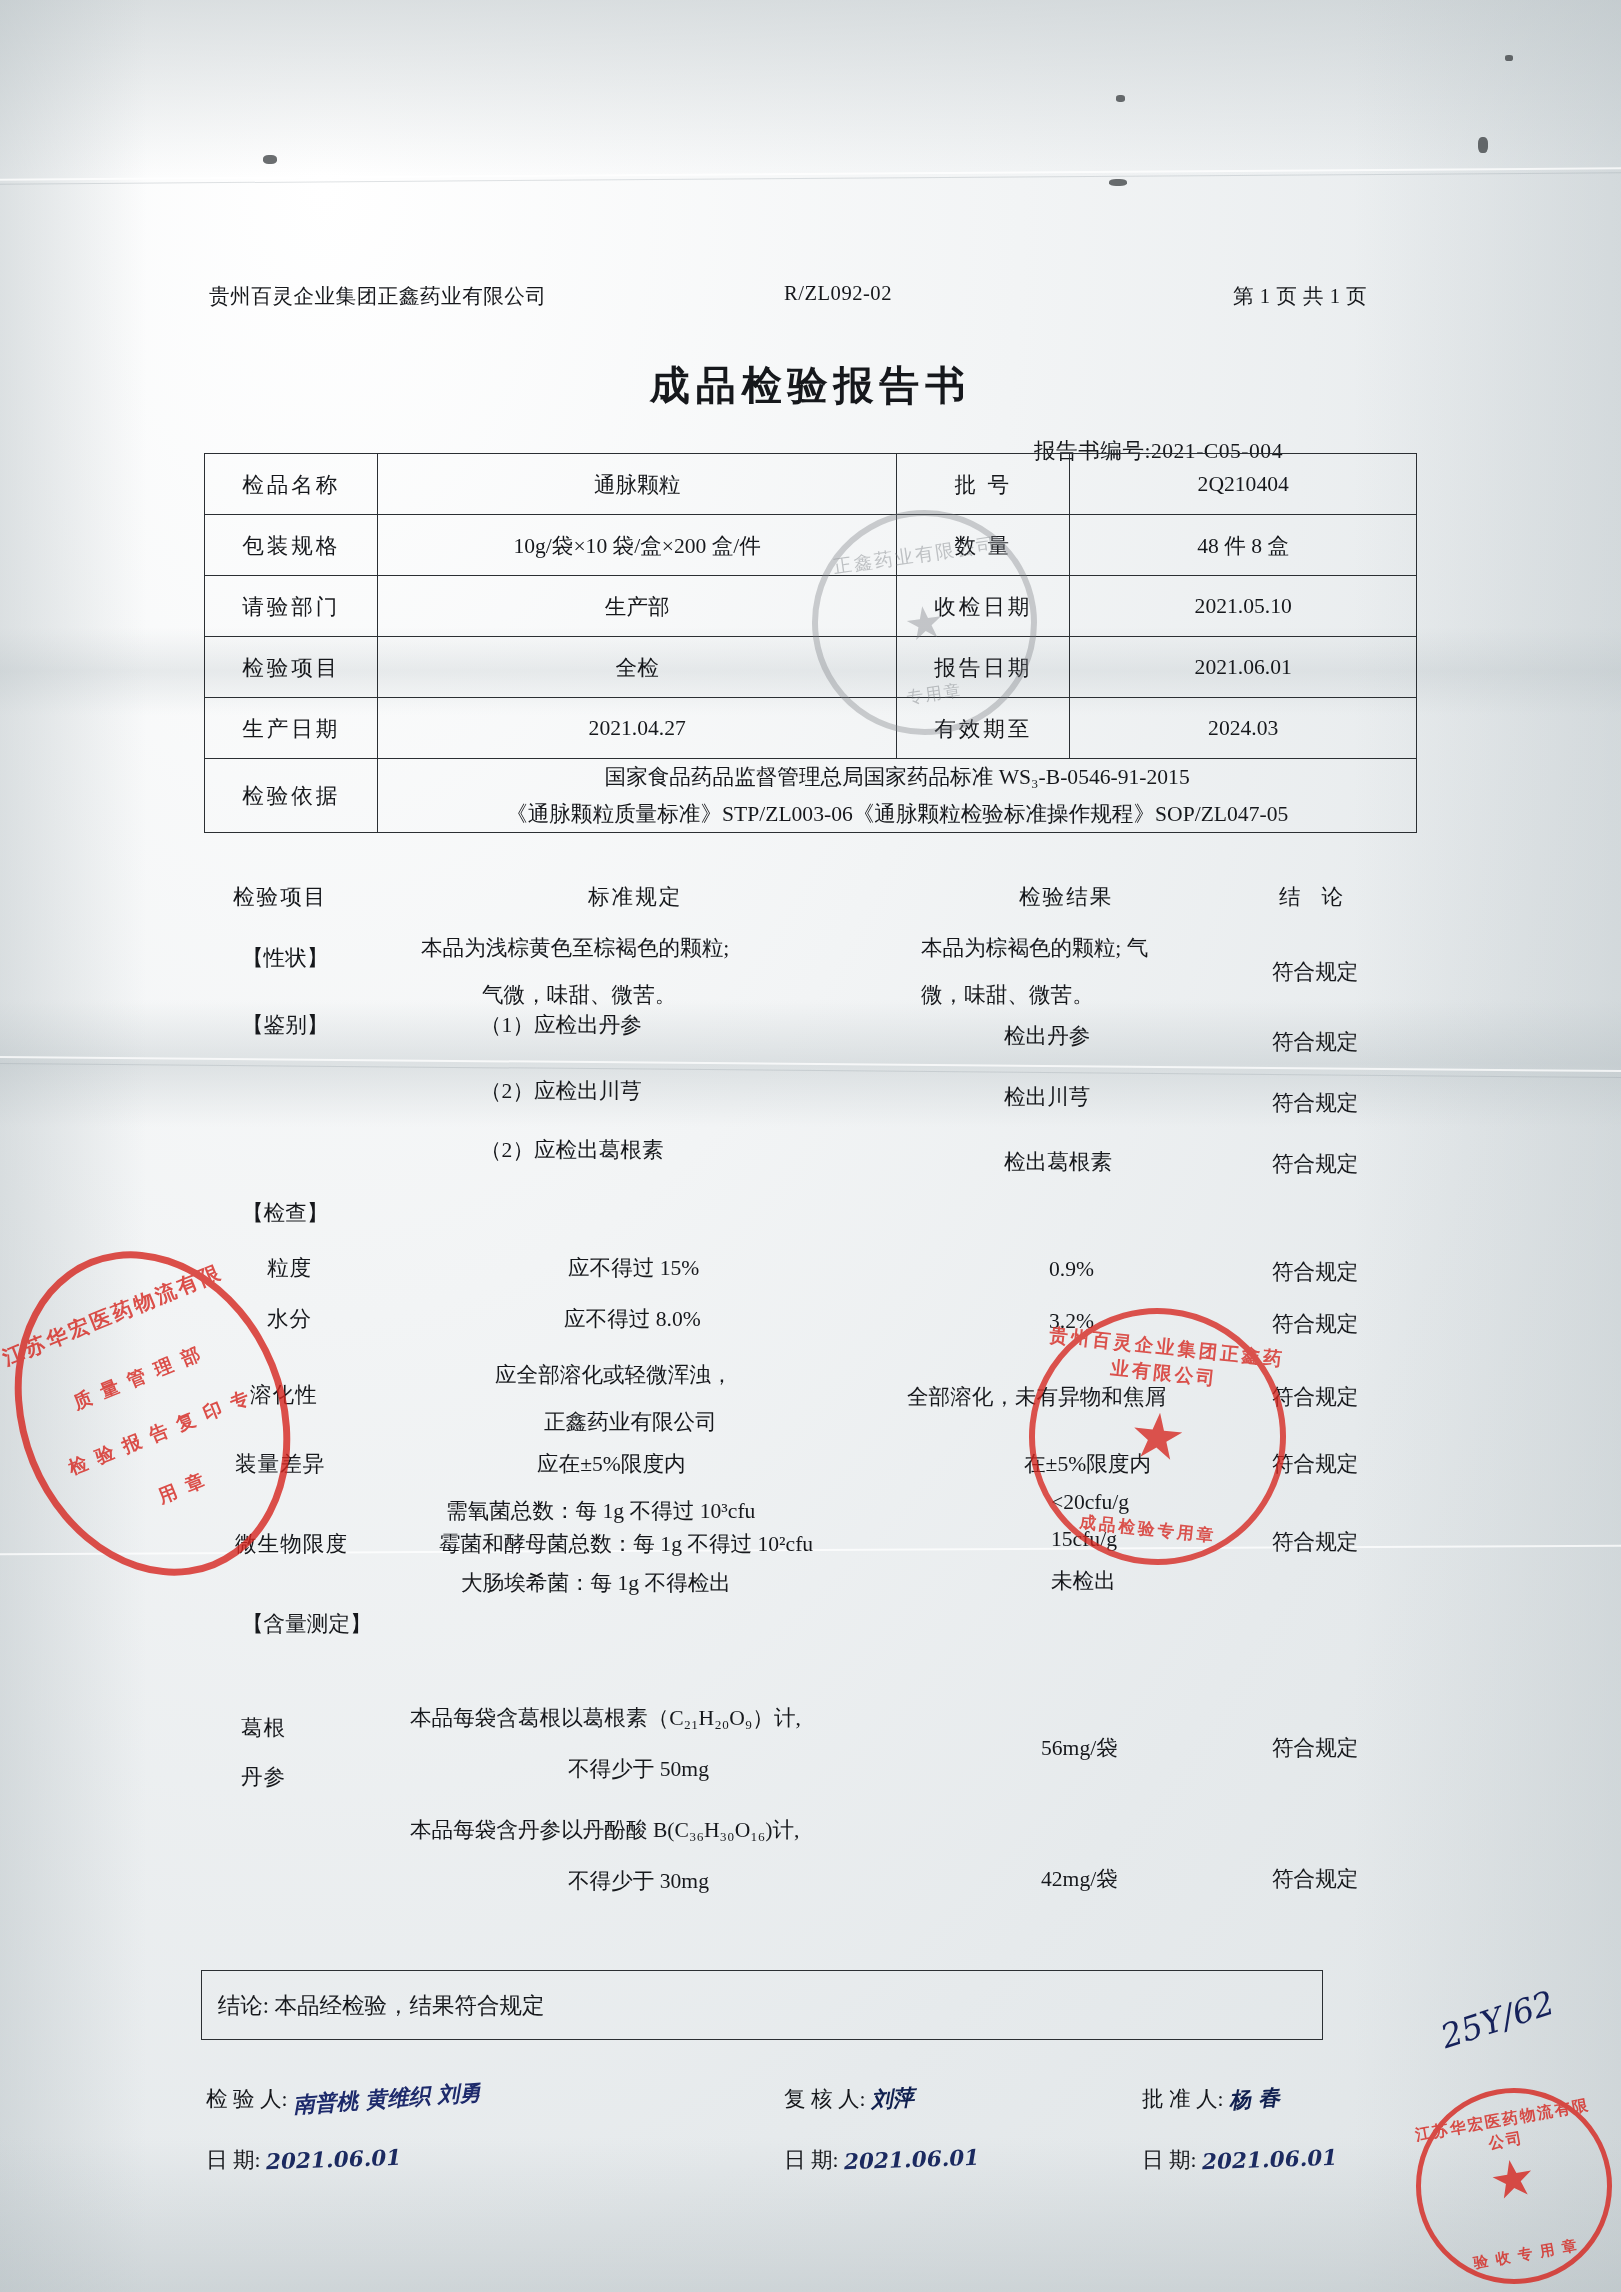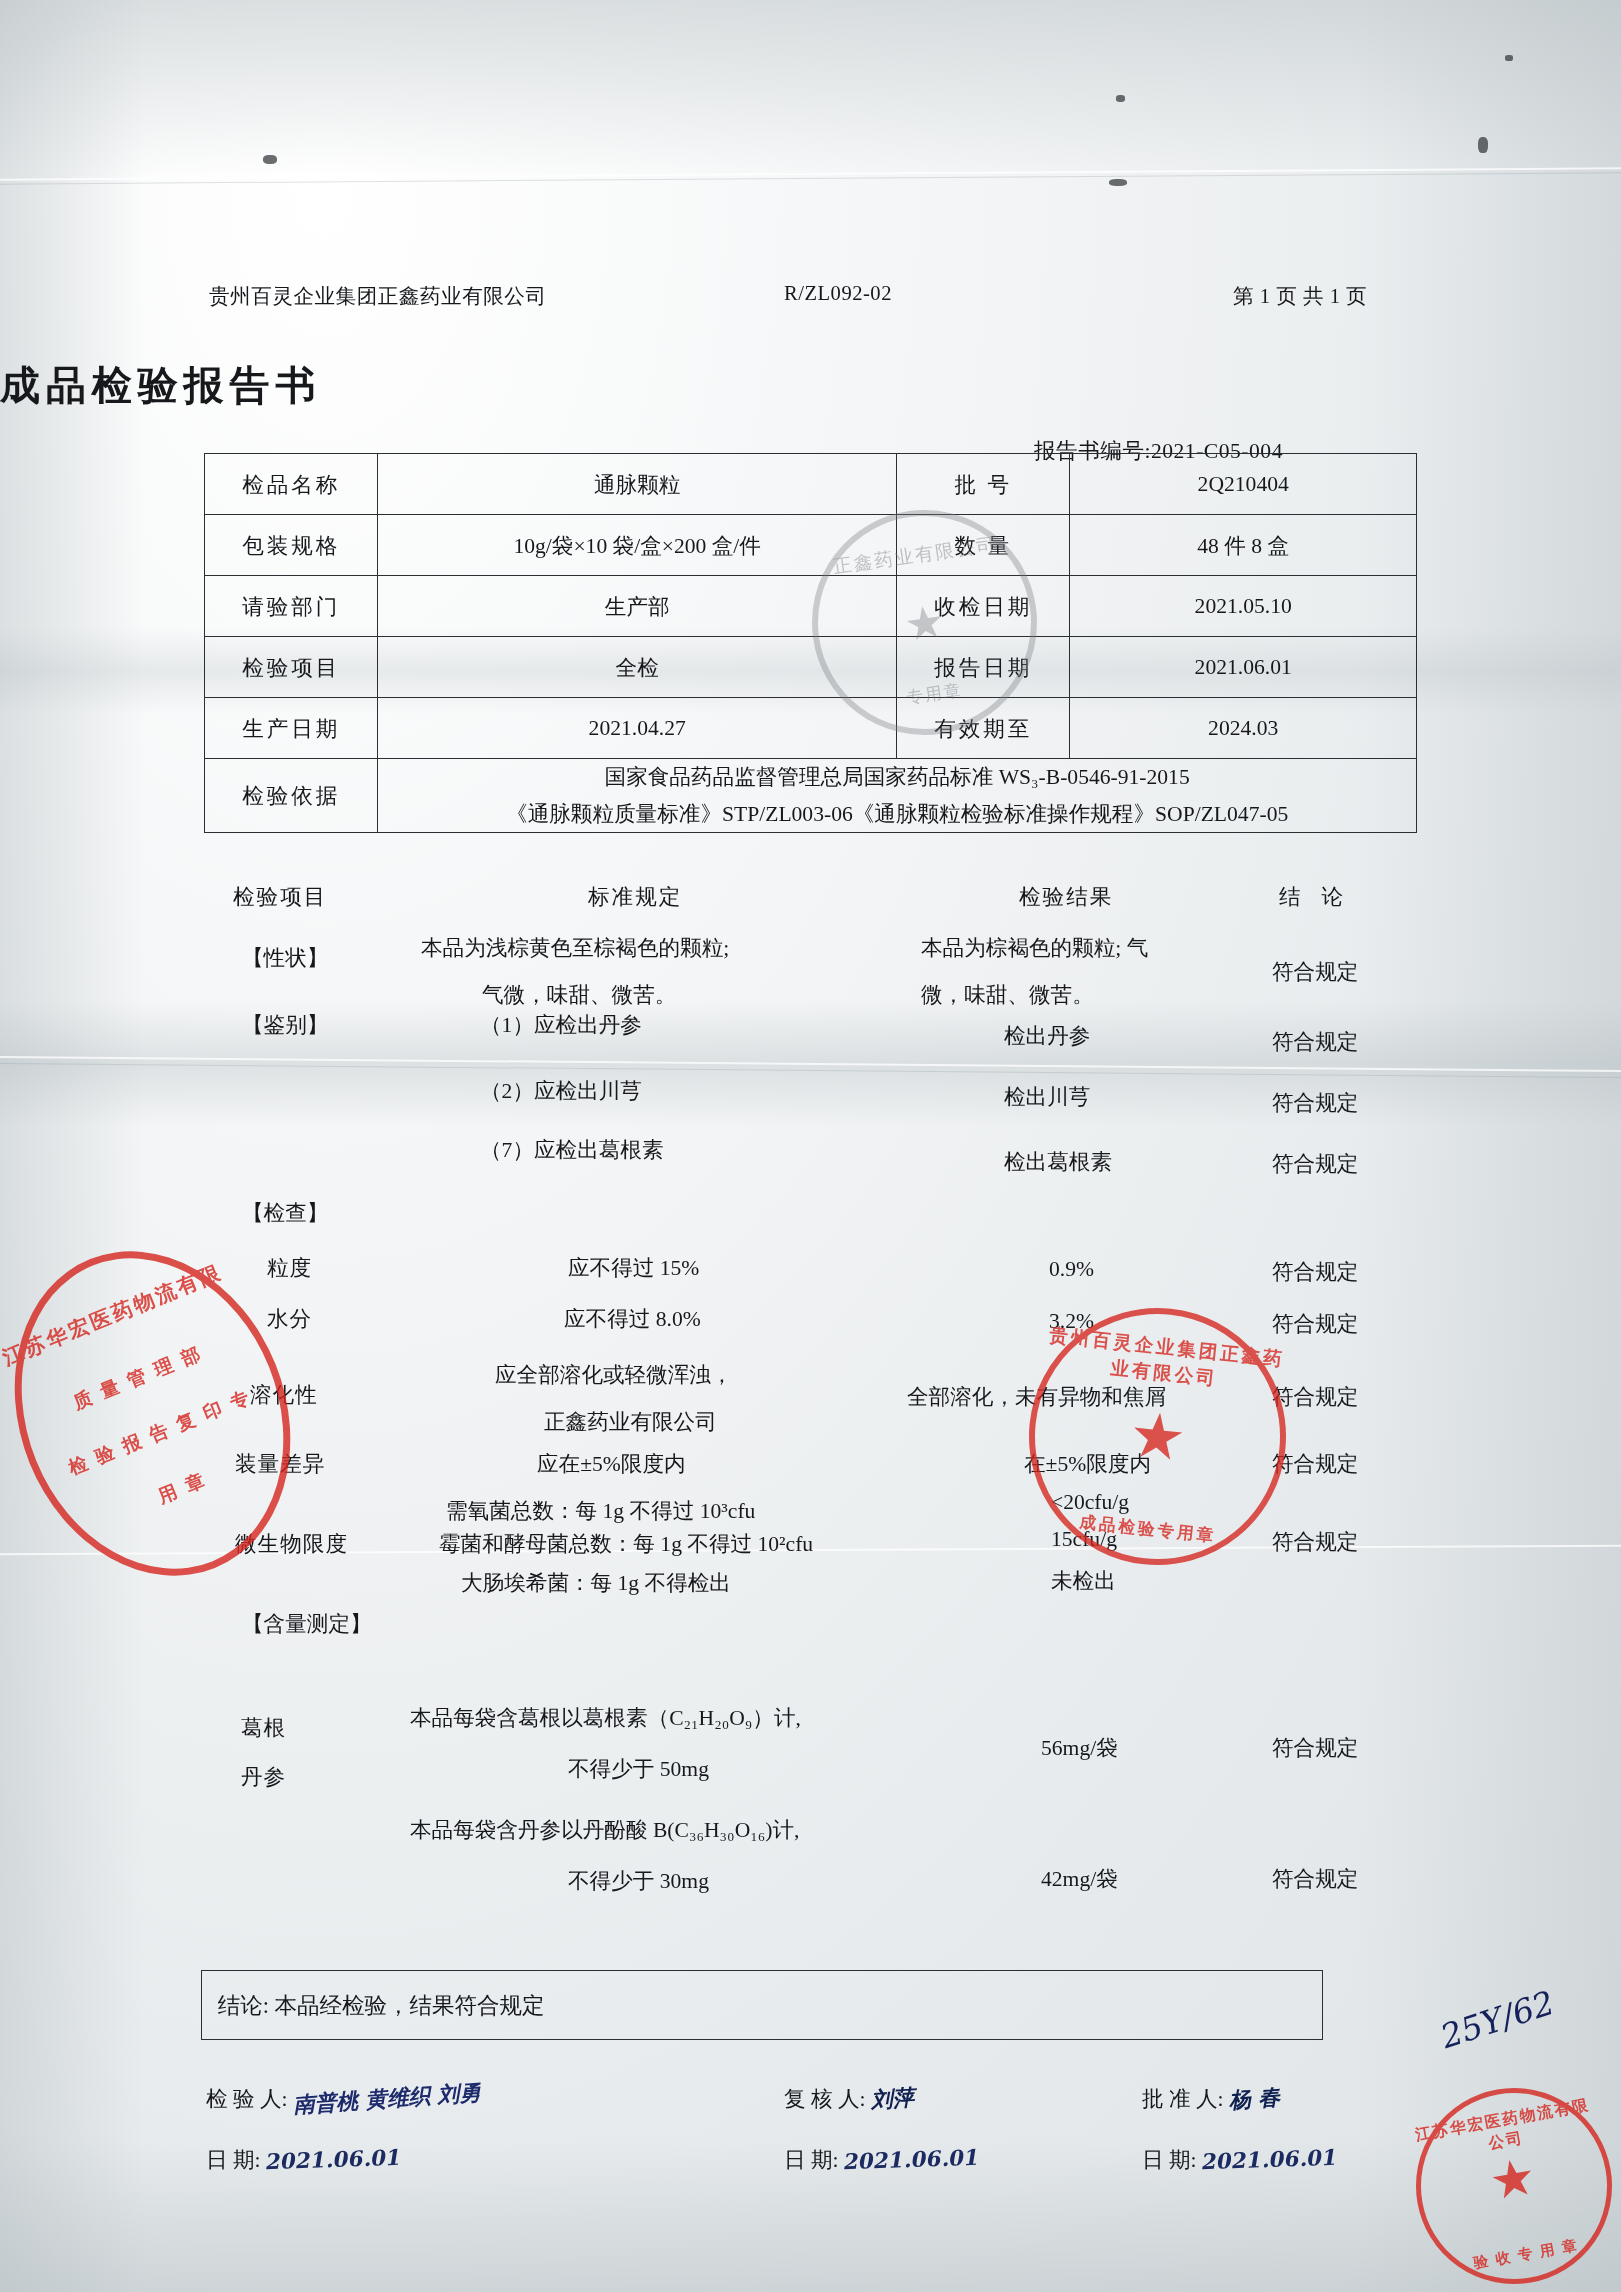--- a/index.html
+++ b/index.html
@@ -40,21 +40,21 @@
 
   
   #content{ position:absolute; left:0; top:0; width:1621px; height:2293px; }
 
   .hdr{ position:absolute; top:282px; font-size:20.6px; letter-spacing:0.5px;}
   .hdr-left{ left:209px; }
   .hdr-mid{ left:784px; font-family:"Liberation Serif", serif;}
   .hdr-right{ left:1233px; }
 
   .title{
-    position:absolute; top:358px; left:0; width:1621px; 
+    position:absolute; top:358px; left:0; width:1621px; text-align:center;
     font-size:40px; font-weight:bold; letter-spacing:5.9px;
   }
   .report-no{
     position:absolute; top:436px; left:1034px; font-size:21.6px; letter-spacing:0.5px;
   }
 
   
   table.info{
     position:absolute; left:204px; top:453px; width:1213px;
     border-collapse:collapse; font-size:21.6px;
@@ -276,21 +276,21 @@
 
   <div class="row item-b" style="top:1010px;">【鉴别】</div>
   <div class="row spec" style="top:1010px;left:480px;">（1）应检出丹参</div>
   <div class="row res" style="top:1021px;left:1004px;">检出丹参</div>
   <div class="row conc" style="top:1027px;">符合规定</div>
 
   <div class="row spec" style="top:1076px;left:480px;">（2）应检出川芎</div>
   <div class="row res" style="top:1082px;left:1004px;">检出川芎</div>
   <div class="row conc" style="top:1088px;">符合规定</div>
 
-  <div class="row spec" style="top:1135px;left:480px;">（7）应检出葛根素</div>
+  <div class="row spec" style="top:1135px;left:480px;">（2）应检出葛根素</div>
   <div class="row res" style="top:1147px;left:1004px;">检出葛根素</div>
   <div class="row conc" style="top:1149px;">符合规定</div>
 
   <div class="row item-b" style="top:1198px;">【检查】</div>
 
   <div class="row item" style="top:1253px;left:267px;">粒度</div>
   <div class="row spec" style="top:1253px;left:568px;">应不得过 15%</div>
   <div class="row res" style="top:1257px;left:1049px;">0.9%</div>
   <div class="row conc" style="top:1257px;">符合规定</div>
 

